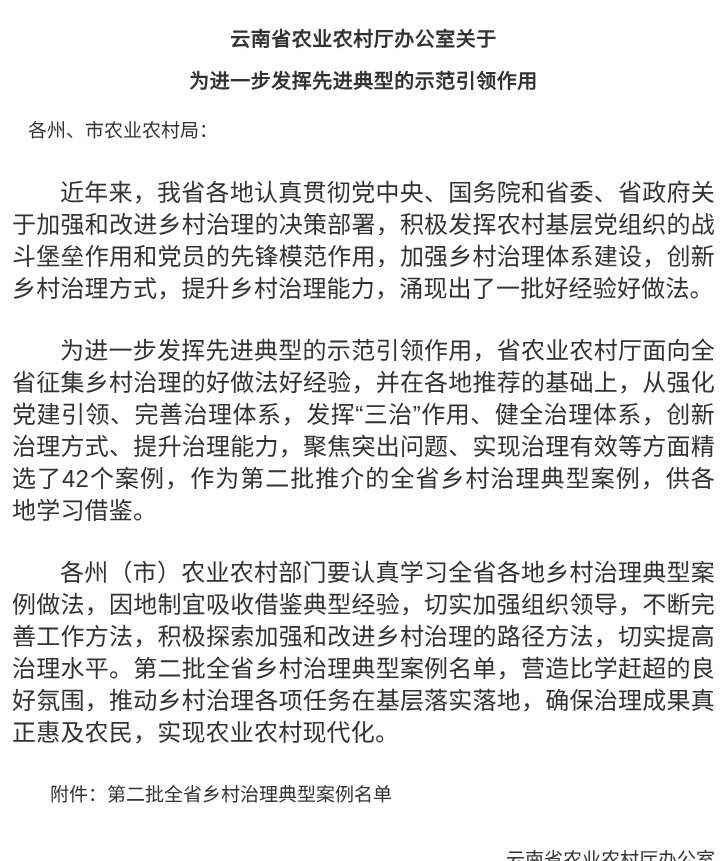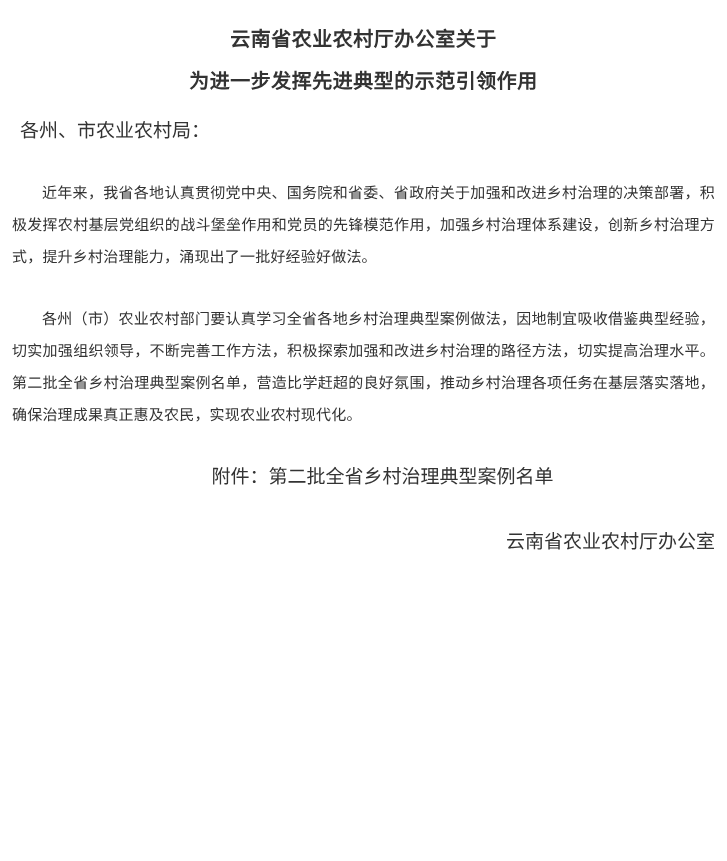--- a/index.html
+++ b/index.html
@@ -24,39 +24,39 @@
     font-weight: bold;
     line-height: 42px;
     text-align: center;
     color: #333333;
     letter-spacing: 0.5px;
   }
   .doc-title .title-line {
     display: block;
   }
   .salutation {
-    margin: 13px 0 0 8px;
+    margin: 13px 0 0 16px;
     font-size: 19px;
     line-height: 32px;
     text-align: left;
   }
   .para {
     margin: 30px 0 0 0;
-    font-size: 15px;
+    font-size: 24px;
     line-height: 32px;
     text-indent: 2em;
     text-align: justify;
     letter-spacing: 0.2px;
   }
   .attachment {
     margin: 30px 0 12px 0;
     font-size: 19px;
     line-height: 32px;
     text-indent: 2em;
-    text-align: center;
+    text-align: left;
   }
   .signature-block {
     margin: 32px 0 0 0;
     text-align: right;
   }
   .signature-block p {
     margin: 0;
     font-size: 19px;
     line-height: 34px;
   }
@@ -68,20 +68,21 @@
 
   <h1 class="doc-title">
     <span class="title-line">云南省农业农村厅办公室关于</span>
     <span class="title-line">为进一步发挥先进典型的示范引领作用</span>
   </h1>
 
   <p class="salutation">各州、市农业农村局：</p>
 
   <p class="para">近年来，我省各地认真贯彻党中央、国务院和省委、省政府关于加强和改进乡村治理的决策部署，积极发挥农村基层党组织的战斗堡垒作用和党员的先锋模范作用，加强乡村治理体系建设，创新乡村治理方式，提升乡村治理能力，涌现出了一批好经验好做法。</p>
 
+  <p class="para">为进一步发挥先进典型的示范引领作用，省农业农村厅面向全省征集乡村治理的好做法好经验，并在各地推荐的基础上，从强化党建引领、完善治理体系，发挥“三治”作用、健全治理体系，创新治理方式、提升治理能力，聚焦突出问题、实现治理有效等方面精选了42个案例，作为第二批推介的全省乡村治理典型案例，供各地学习借鉴。</p>
 
   <p class="para">各州（市）农业农村部门要认真学习全省各地乡村治理典型案例做法，因地制宜吸收借鉴典型经验，切实加强组织领导，不断完善工作方法，积极探索加强和改进乡村治理的路径方法，切实提高治理水平。第二批全省乡村治理典型案例名单，营造比学赶超的良好氛围，推动乡村治理各项任务在基层落实落地，确保治理成果真正惠及农民，实现农业农村现代化。</p>
 
   <p class="attachment">附件：第二批全省乡村治理典型案例名单</p>
 
   <div class="signature-block">
     <p>云南省农业农村厅办公室</p>
   </div>
 
 </div>

